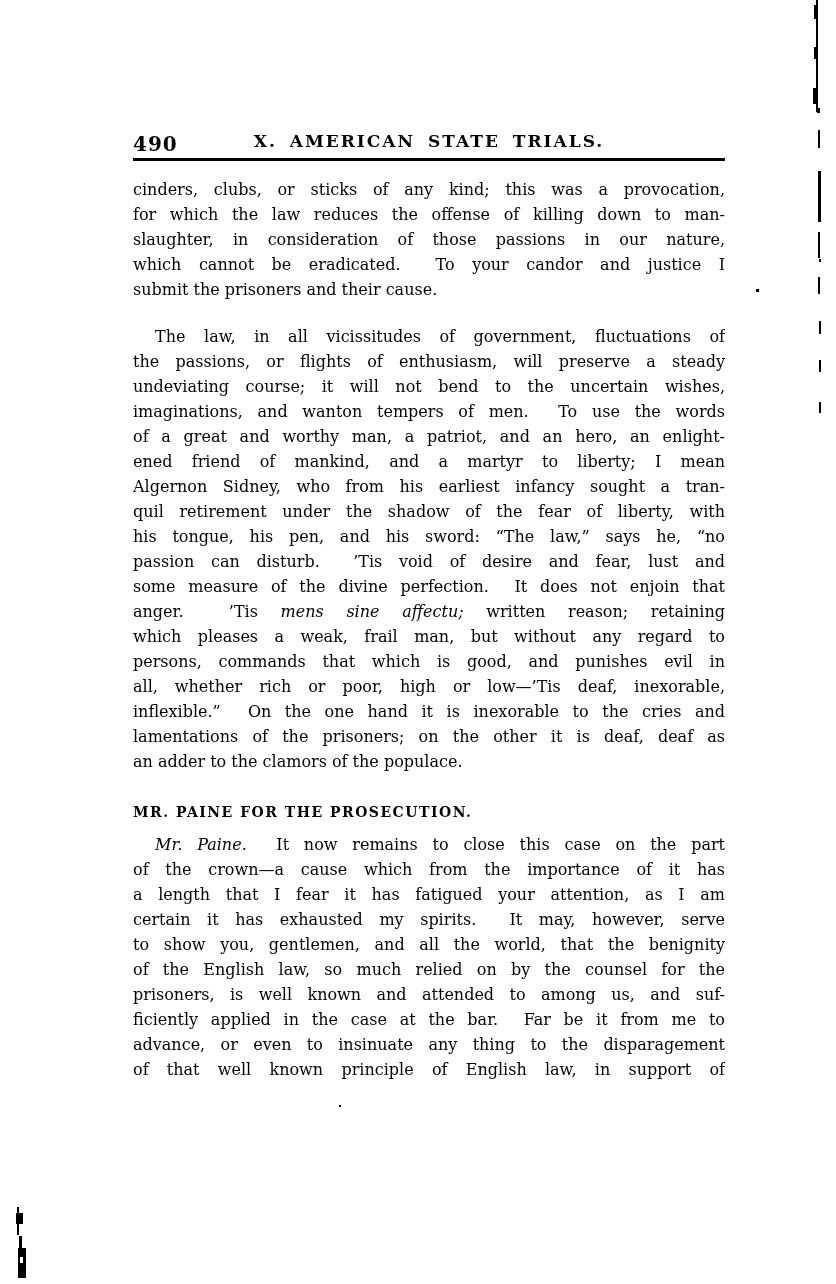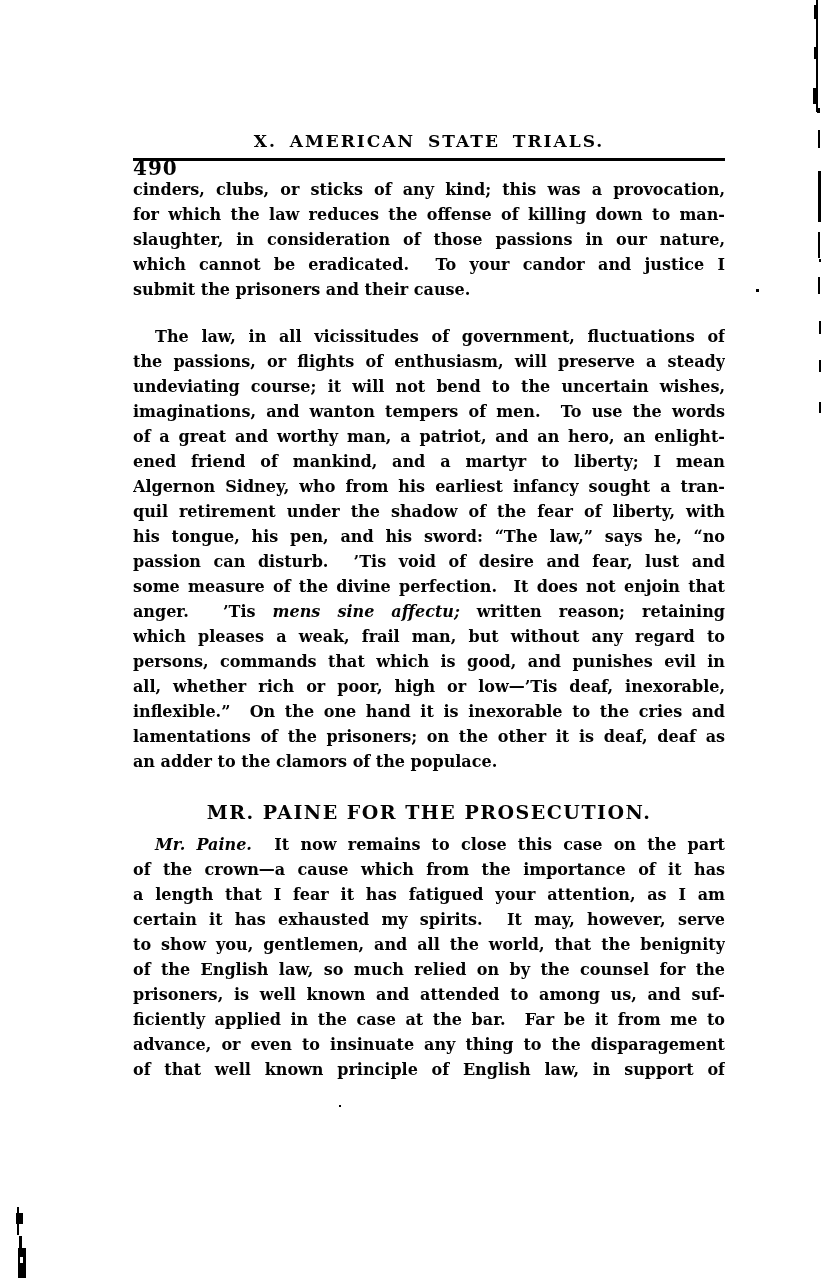--- a/index.html
+++ b/index.html
@@ -21,57 +21,56 @@
     width: 592px;
   }
   .page-header {
     position: relative;
     height: 27px;
   }
   .page-number {
     position: absolute; left: 0; top: 1px;
     font-size: 20px; font-weight: 700;
     letter-spacing: 1px;
-    margin-top: 24px;
   }
   .running-title {
     position: absolute; left: 50%; top: 0;
     transform: translateX(-50%);
     font-size: 17px; font-weight: 700; 
     letter-spacing: 2px; word-spacing: 5px;
     white-space: nowrap;
   }
   .header-rule {
     height: 3px; background: #000;
     margin-top: 0;
   }
   .paragraph { margin: 0; }
   .p1 { margin-top: 16px; }
   .p2 { margin-top: 22px; }
   .line {
-    font-size: 16px; font-weight: 700;
+    font-size: 16px; font-weight: 400;
     line-height: 25px; height: 25px;
     overflow: hidden;
     text-align: justify;
     text-align-last: justify;
   }
   .line.no-j {
     text-align-last: left;
   }
   .line.no-j::after { content: none; }
   .line.j::after {
     content: ""; display: inline-block; width: 100%; height: 0;
   }
   .line.indent { text-indent: 22px; }
   .seg-italic { font-style: italic; }
   .section-heading {
     margin-top: 27px;
     margin-bottom: 9px;
-    text-align: center;
-    font-size: 19px; font-weight: 700;
+    text-align: left;
+    font-size: 14px; font-weight: 700;
     letter-spacing: 1.5px;
     line-height: 22px;
   }
   .artifact {
     position: absolute; background: #000;
   }
   .artifact.white { background: #fff; }
 </style>
 </head>
 <body>

